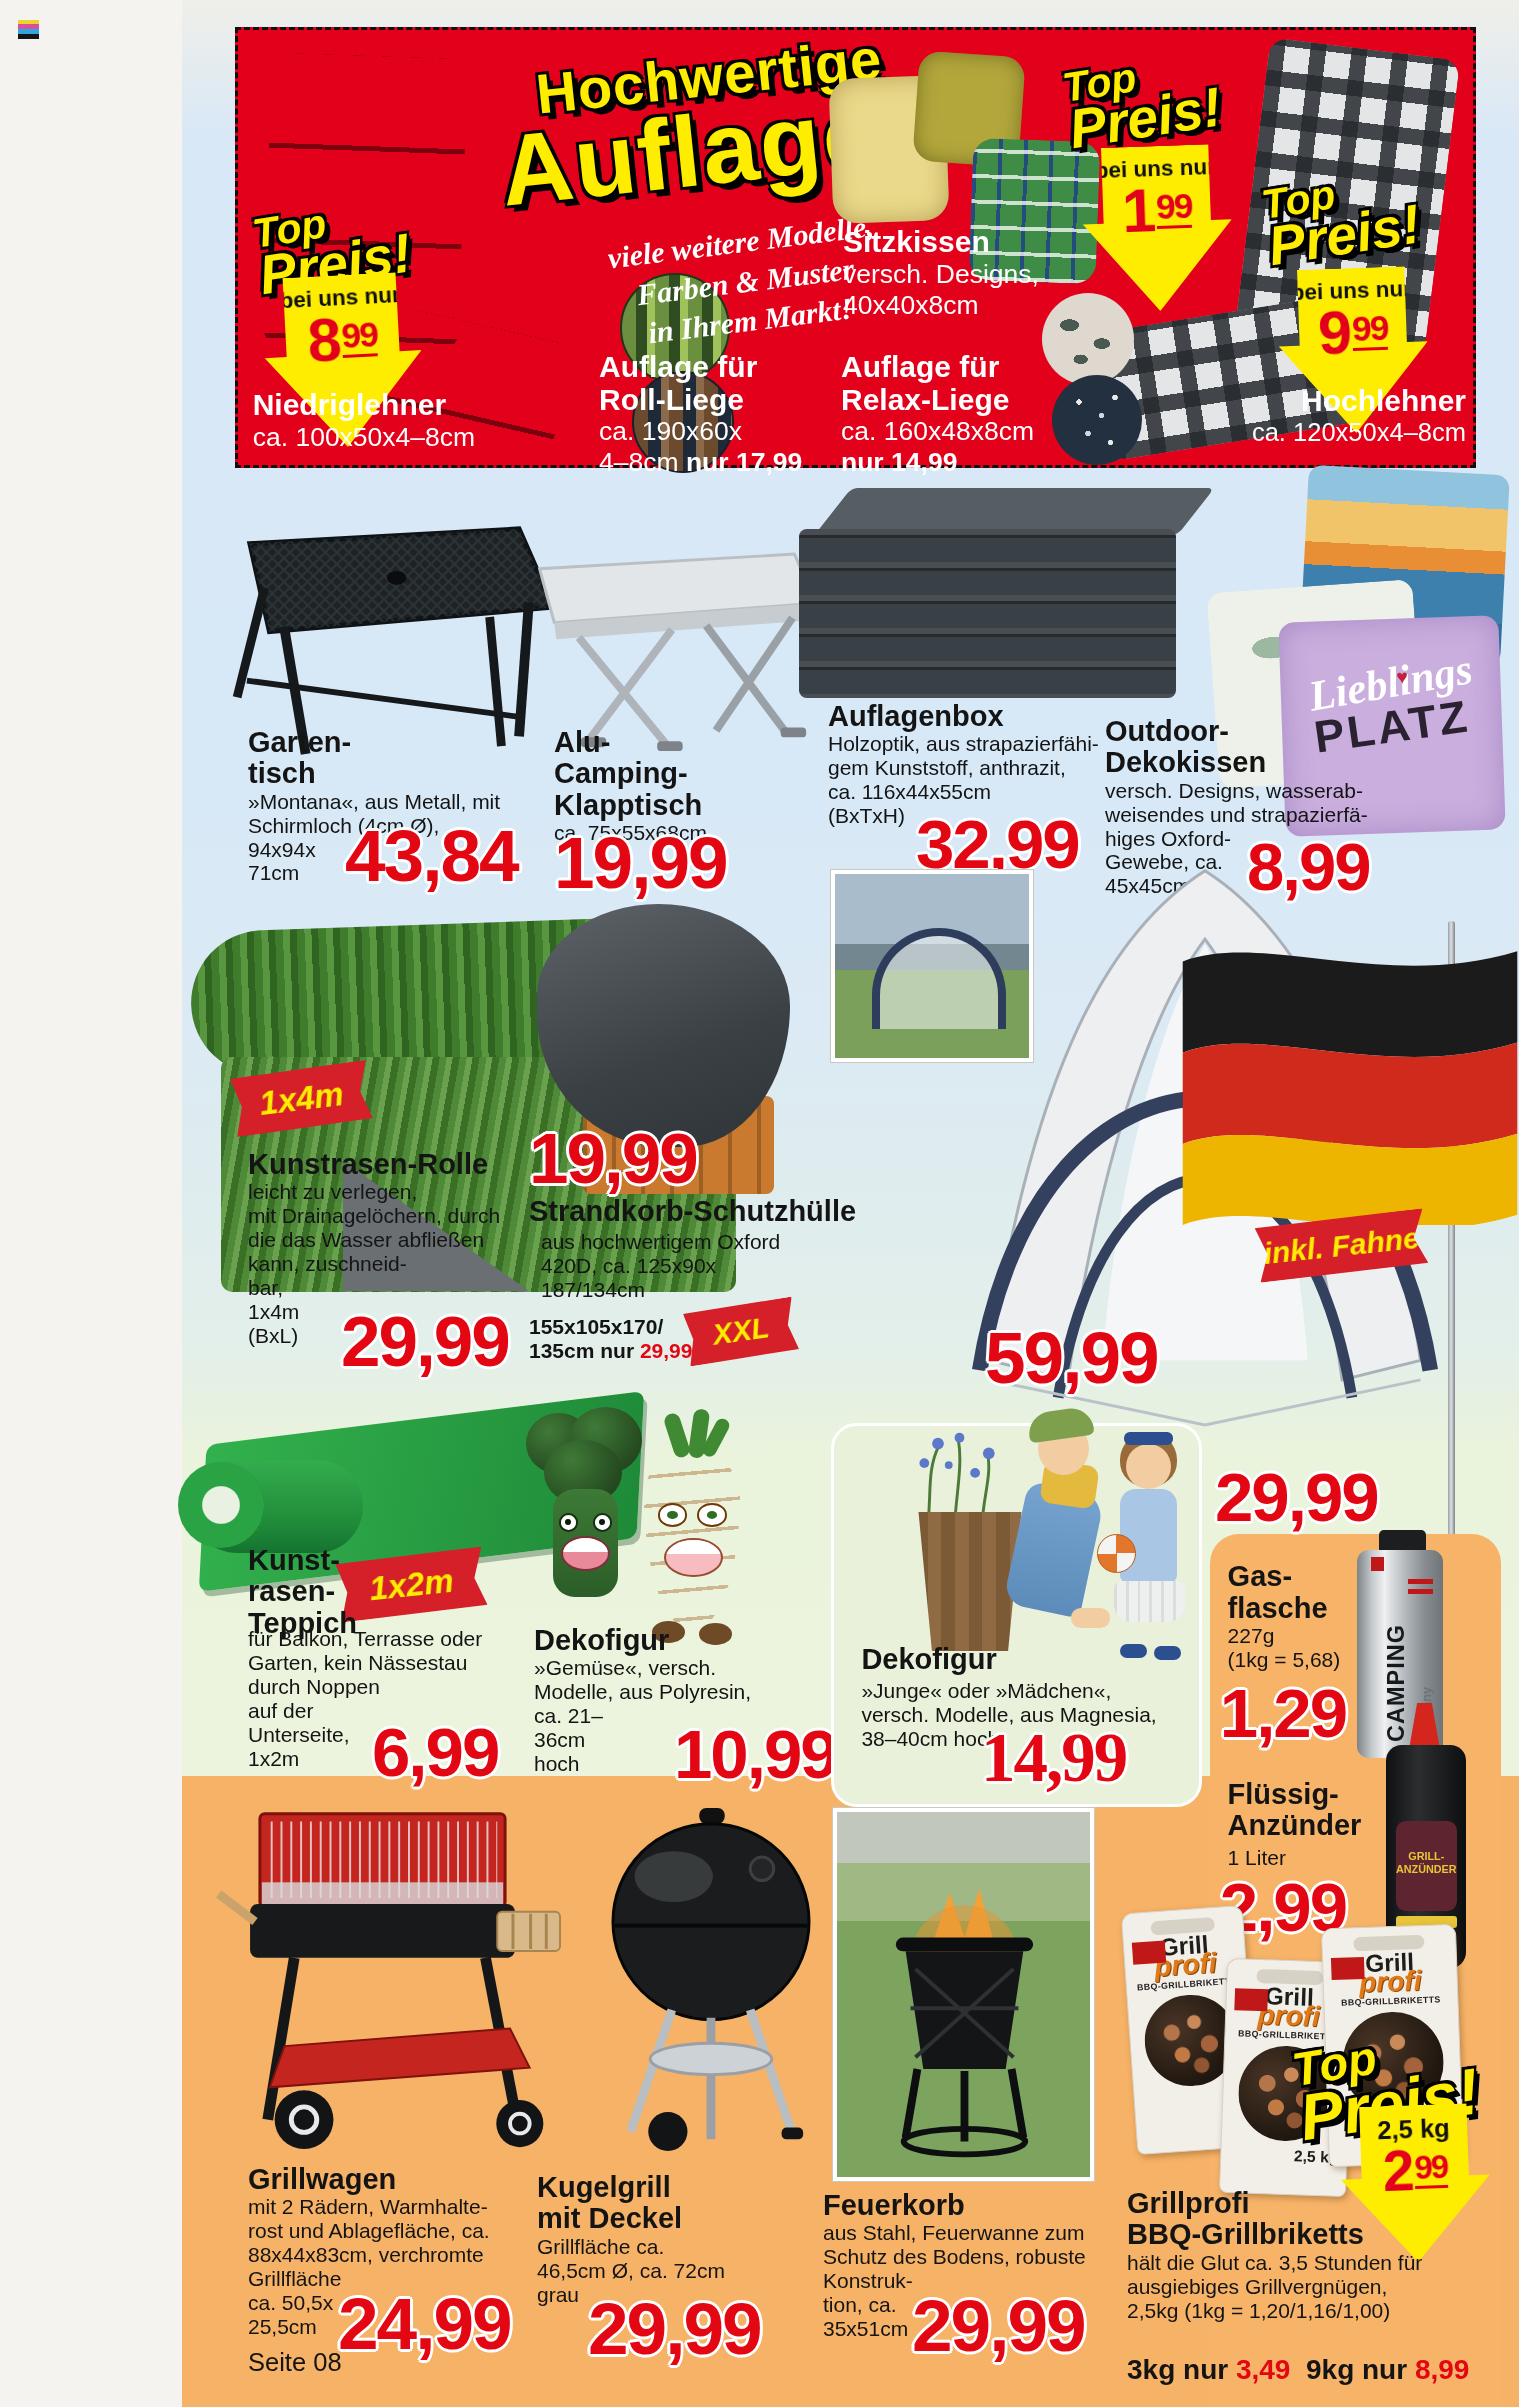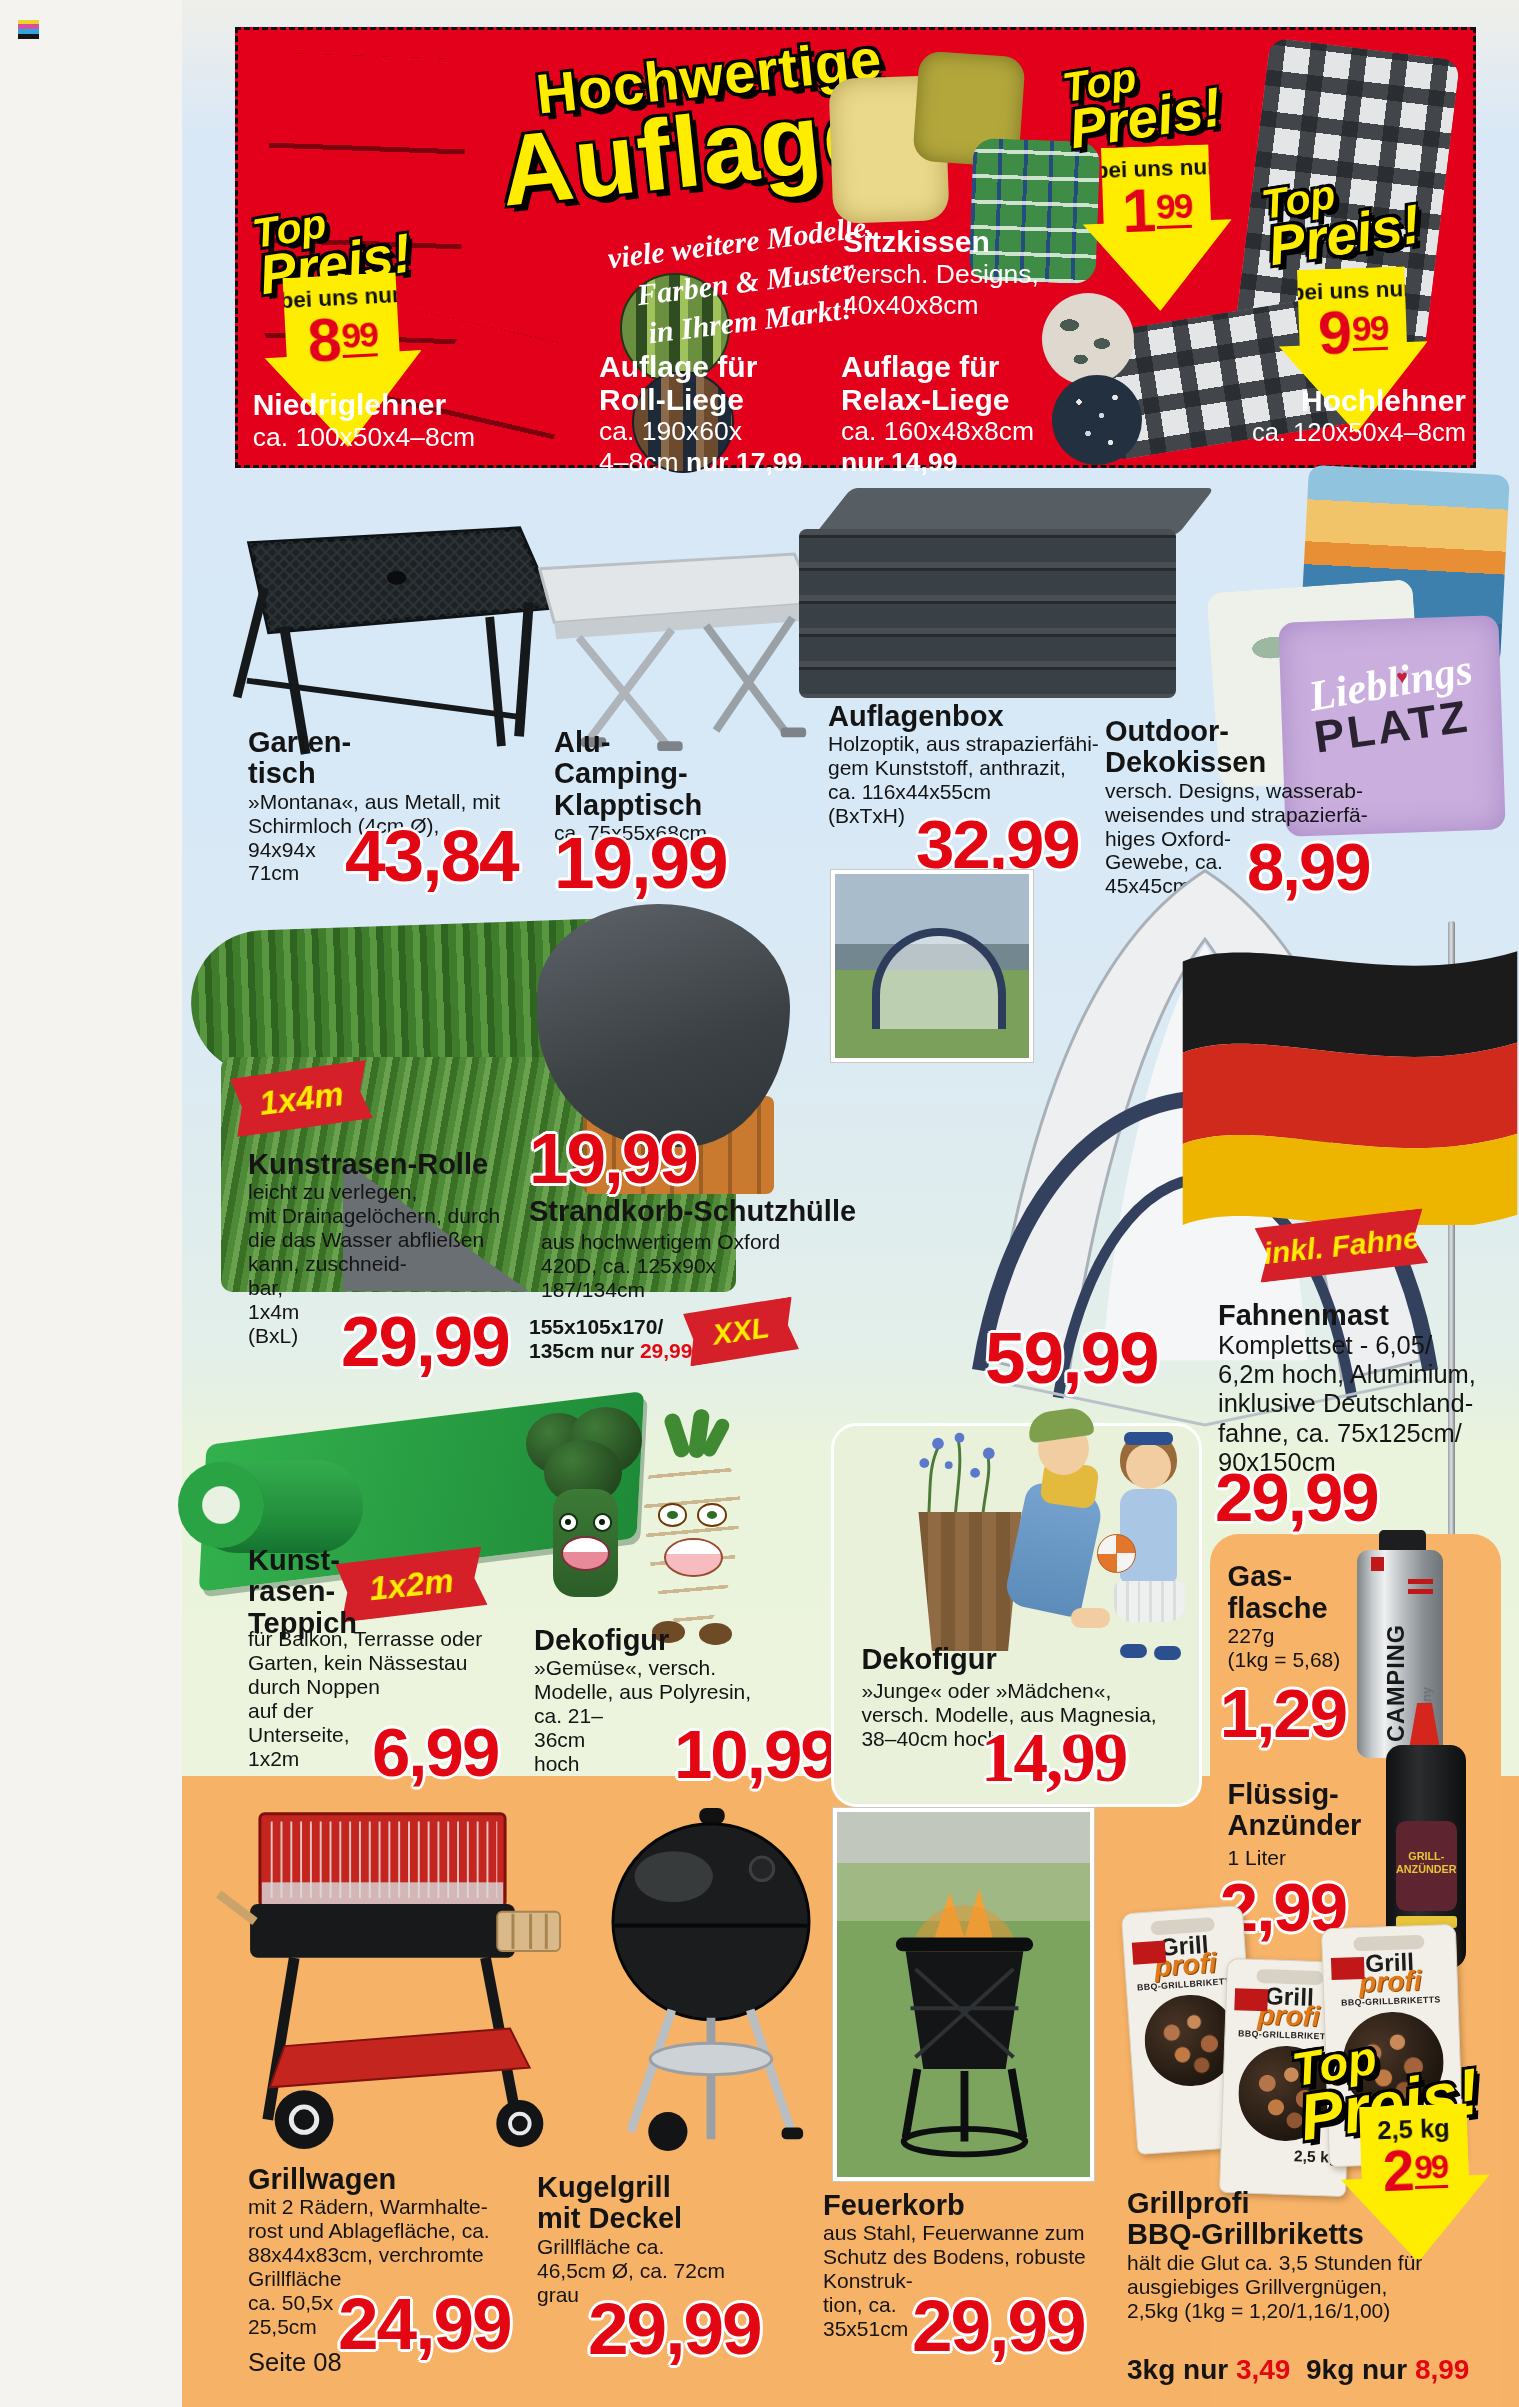--- a/index.html
+++ b/index.html
@@ -350,28 +350,20 @@
   </svg>
   <svg class="abs" style="left:1181px;top:931px;" width="338" height="294" viewBox="0 0 33 29">
     <path d="M0,3 C8,0 20,6 33,2 L33,11 C20,15 8,9 0,12 Z" fill="#1b1b1b"></path>
     <path d="M0,12 C8,9 20,15 33,11 L33,20 C20,24 8,18 0,21 Z" fill="#cf2a1b"></path>
     <path d="M0,21 C8,18 20,24 33,20 L33,28 C20,32 8,26 0,29 Z" fill="#edb500"></path>
   </svg>
 
   <div class="abs price" style="left:985px;top:1323px;font-size:73px;">59,99</div>
 
   <div class="abs ribbon" style="left:1257px;top:1217px;width:169px;height:57px;font-size:30px;transform:rotate(-6deg);">inkl. Fahne</div>
-  <div class="abs" style="left:1218px;top:1300px;">
-    <div class="tname">Fahnenmast</div>
-    <div class="tdesc pre" style="font-size:25.5px;">Komplettset - 6,05/
-6,2m hoch, Aluminium,
-inklusive Deutschland-
-fahne, ca. 75x125cm/
-90x150cm</div>
-  </div>
   <div class="abs price" style="left:1215px;top:1465px;font-size:69px;">29,99</div>
 
   <div class="abs mat2" style="left:201px;top:1419px;width:441px;height:145px;"></div>
   <div class="abs roll2" style="left:191px;top:1460px;width:172px;height:93px;"></div>
   <div class="abs roll2cap" style="left:178px;top:1462px;width:86px;height:86px;"></div>
   <div class="abs ribbon" style="left:338px;top:1554px;width:147px;height:61px;font-size:33px;transform:rotate(-6deg);">1x2m</div>
   <div class="abs tname pre" style="left:248px;top:1545px;">Kunst-
 rasen-
 Teppich</div>
   <div class="abs tdesc pre" style="left:248px;top:1627px;">für Balkon, Terrasse oder

